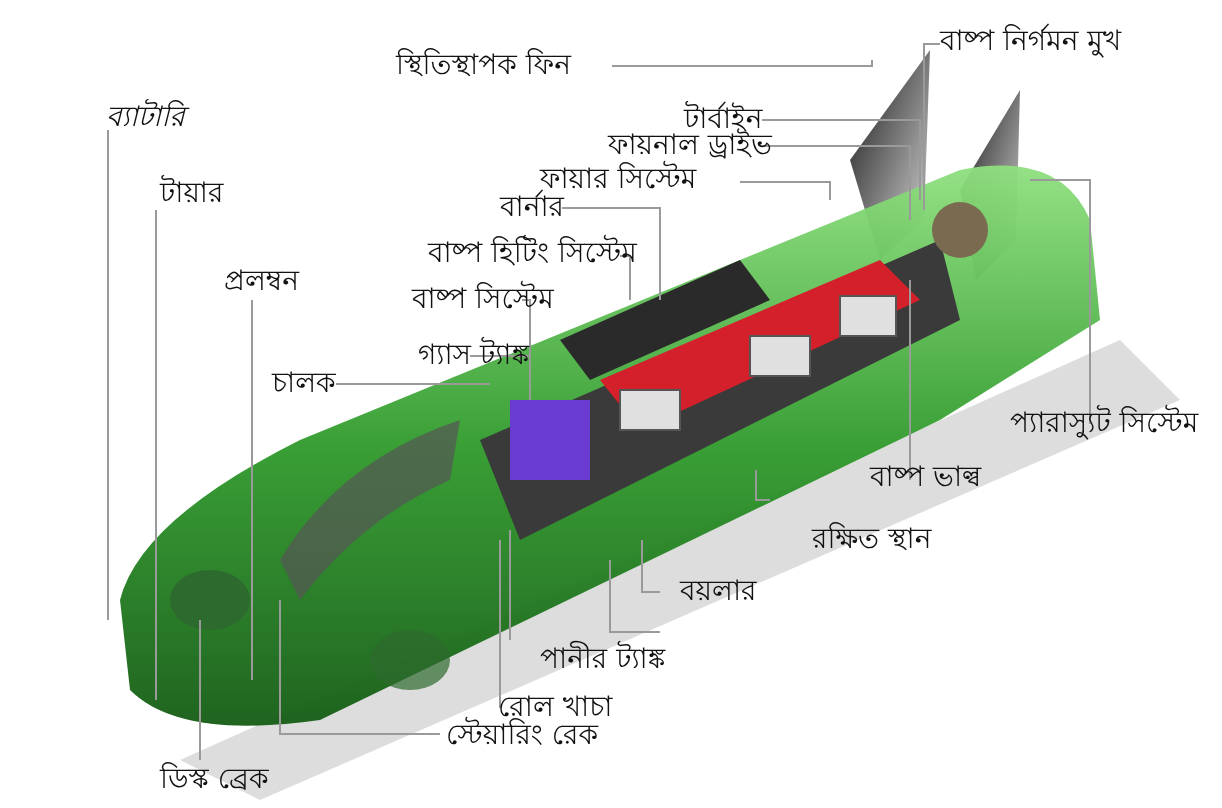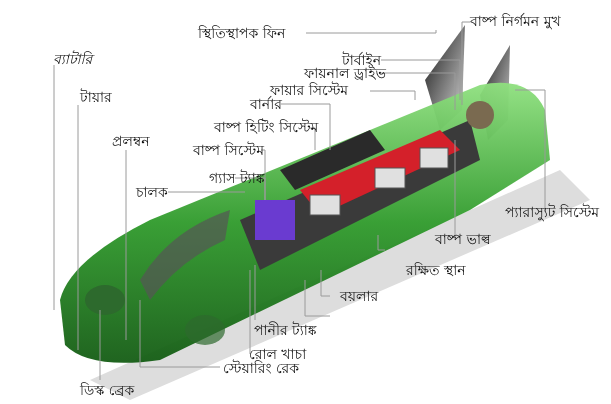--- a/index.html
+++ b/index.html
@@ -78,24 +78,24 @@
 <span class="lbl" style="left:198px;top:27px;">স্থিতিস্থাপক ফিন</span>
 <span class="lbl" style="left:470px;top:15px;">বাষ্প নির্গমন মুখ</span>
 <span class="lbl" style="left:53px;top:53px;font-style:italic;">ব্যাটারি</span>
 <span class="lbl" style="left:342px;top:54px;">টার্বাইন</span>
 <span class="lbl" style="left:304px;top:67px;">ফায়নাল ড্রাইভ</span>
 <span class="lbl" style="left:80px;top:91px;">টায়ার</span>
 <span class="lbl" style="left:270px;top:84px;">ফায়ার সিস্টেম</span>
 <span class="lbl" style="left:250px;top:98px;">বার্নার</span>
 <span class="lbl" style="left:214px;top:121px;">বাষ্প হিটিং সিস্টেম</span>
 <span class="lbl" style="left:112px;top:135px;">প্রলম্বন</span>
-<span class="lbl" style="left:193px;top:144px;">বাষ্প সিস্টেম</span>
+<span class="lbl" style="left:206px;top:144px;">বাষ্প সিস্টেম</span>
 <span class="lbl" style="left:169px;top:172px;margin-left:40px;">গ্যাস ট্যাঙ্ক</span>
 <span class="lbl" style="left:136px;top:186px;">চালক</span>
 <span class="lbl" style="left:505px;top:206px;">প্যারাস্যুট সিস্টেম</span>
 <span class="lbl" style="left:435px;top:233px;">বাষ্প ভাল্ব</span>
 <span class="lbl" style="left:406px;top:264px;">রক্ষিত স্থান</span>
 <span class="lbl" style="left:340px;top:290px;text-align:center;">বয়লার</span>
-<span class="lbl" style="left:254px;top:324px;">পানীর ট্যাঙ্ক</span>
+<span class="lbl" style="left:270px;top:324px;">পানীর ট্যাঙ্ক</span>
 <span class="lbl" style="left:249px;top:348px;">রোল খাচা</span>
 <span class="lbl" style="left:223px;top:362px;">স্টেয়ারিং রেক</span>
 <span class="lbl" style="left:80px;top:384px;">ডিস্ক ব্রেক</span>
 </div>
 
 </body></html>

